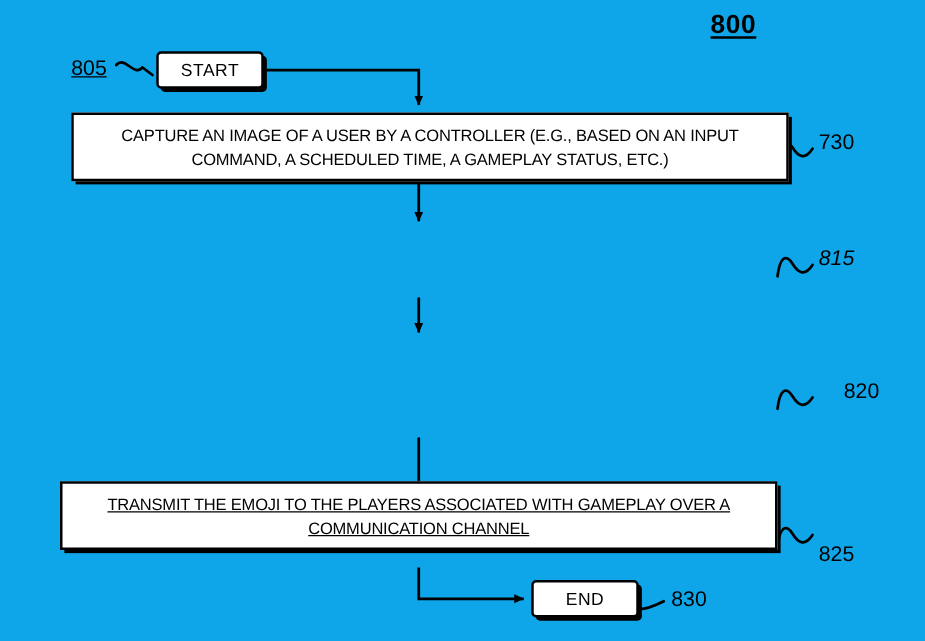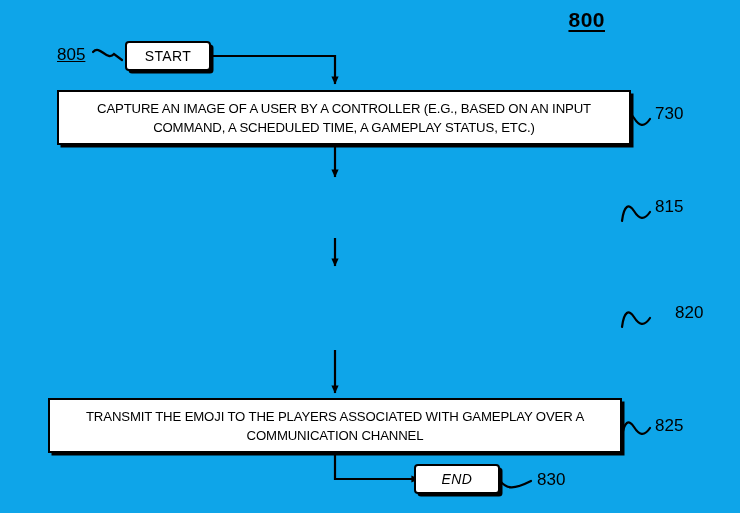--- a/index.html
+++ b/index.html
@@ -68,28 +68,28 @@
     font-size: 17px;
     font-weight: 400;
     font-family: "Liberation Sans", sans-serif;
     white-space: nowrap;
   }
   
   #box-start  { left: 125px; top: 41px;  width: 86px;  height: 30px; }
   #box-810    { left: 57px;  top: 90px;  width: 574px; height: 55px; }
   #box-815    { left: 48px;  top: 183px; width: 574px; height: 55px; }
   #box-820    { left: 48px;  top: 272px; width: 574px; height: 78px; }
-  #box-825    { left: 48px;  top: 398px; width: 574px; height: 55px; }
-  #box-end    { left: 414px; top: 464px; width: 86px;  height: 30px; font-style: italic; }
+  #box-825    { left: 48px;  top: 385px; width: 574px; height: 55px; text-decoration: underline; }
+  #box-end    { left: 425px; top: 464px; width: 86px;  height: 30px; }
 
   #ref-805 { left: 57px;  top: 45px; text-decoration: underline; }
   #ref-810 { left: 655px; top: 104px; }
-  #ref-815 { left: 655px; top: 197px; }
+  #ref-815 { left: 655px; top: 197px; font-style: italic; }
   #ref-820 { left: 655px; top: 303px; margin-left: 20px; }
-  #ref-825 { left: 655px; top: 416px; }
+  #ref-825 { left: 655px; top: 434px; }
   #ref-830 { left: 537px; top: 470px; }
 </style>
 </head>
 <body>
 
 <div id="figure">
 
   <div class="fig-number">800</div>
 
   <svg class="layer" viewBox="0 0 740 513">

